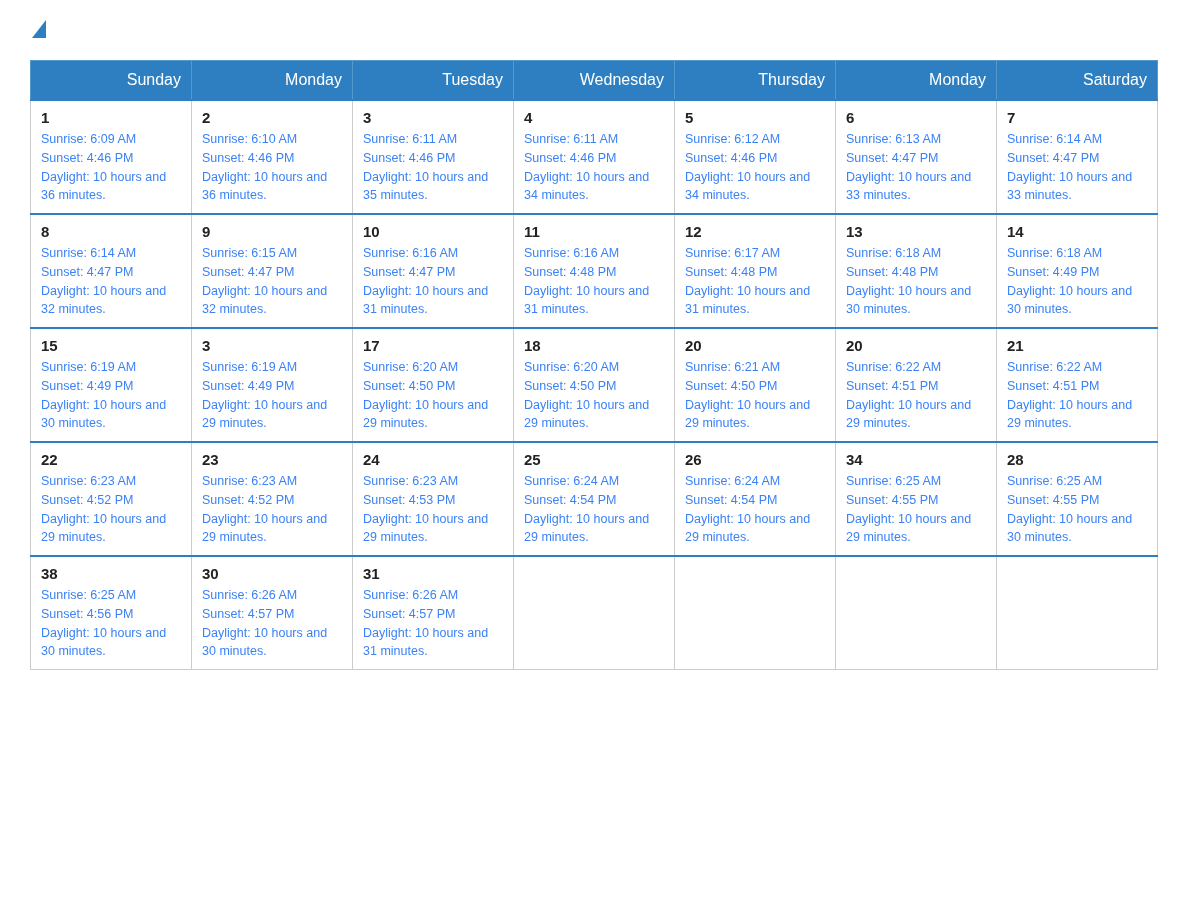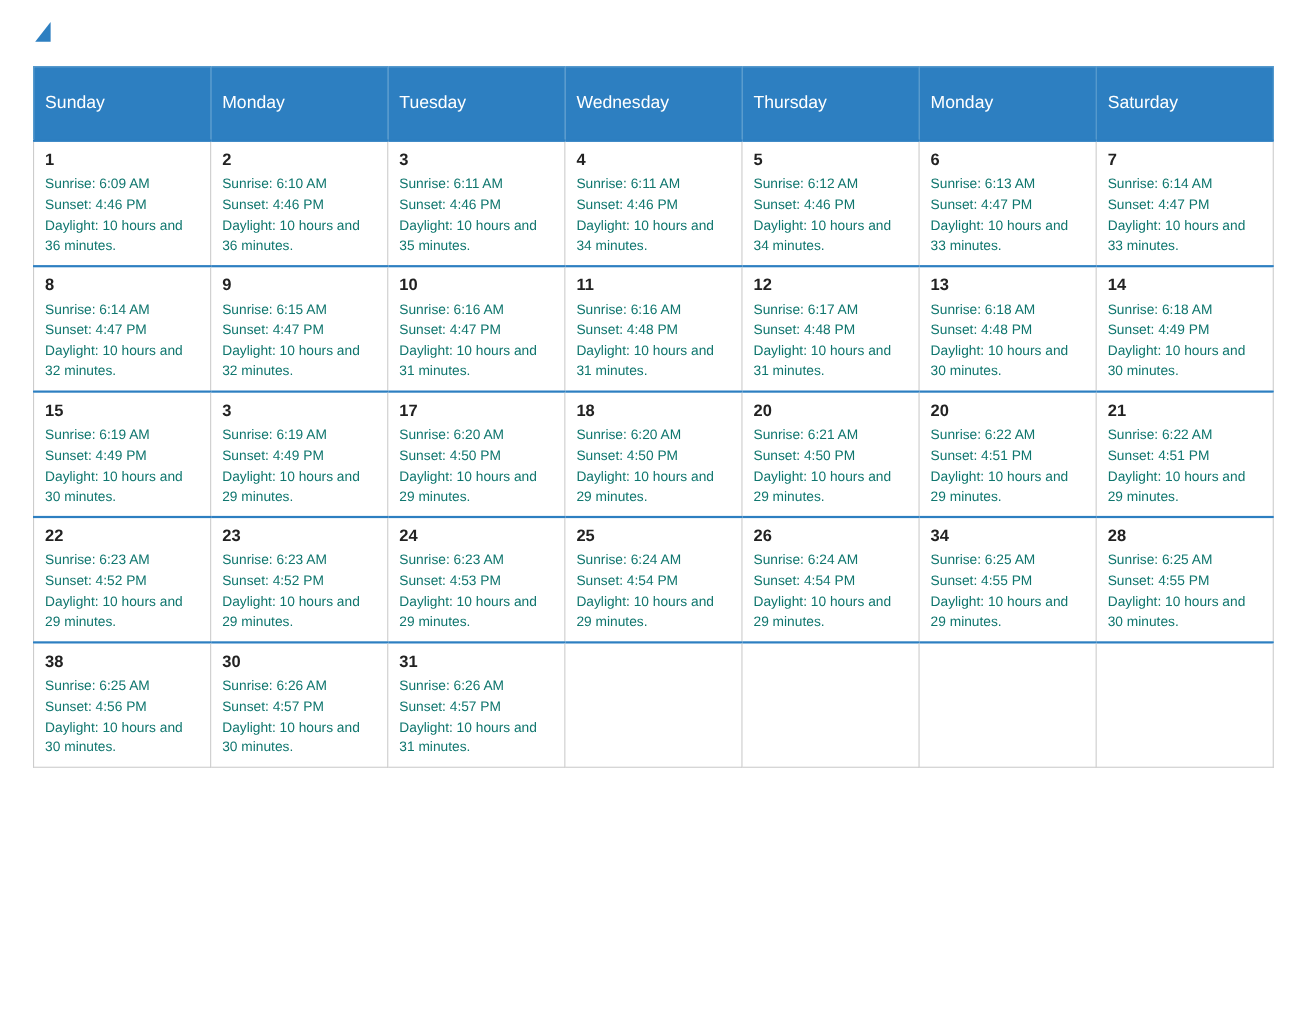--- a/index.html
+++ b/index.html
@@ -57,22 +57,22 @@
     .calendar {
       width: 100%;
       border-collapse: collapse;
       border: 1px solid #aaa;
     }
     .calendar th {
       background-color: #2d7fc1;
       color: #fff;
       font-size: 16px;
       font-weight: normal;
-      padding: 24px 10px;
-      text-align: left;
+      padding: 10px 10px;
+      text-align: right;
       border: 1px solid #5599cc;
     }
     .calendar td {
       vertical-align: top;
       padding: 8px 10px;
       border: 1px solid #ccc;
       width: 14.28%;
       min-height: 100px;
       font-size: 13px;
       color: #333;
@@ -81,21 +81,21 @@
     .day-number {
       font-size: 15px;
       font-weight: bold;
       color: #222;
       display: block;
       margin-bottom: 4px;
     }
     .day-info {
       font-size: 12.5px;
       line-height: 1.5;
-      color: #0f766e;
+      color: #3b82f6;
     }
     .calendar tr td {
       border-top: 2px solid #2d7fc1;
     }
     .calendar tbody tr td {
       border-top: 2px solid #2d7fc1;
     }
     .calendar tbody tr + tr td {
       border-top: 1px solid #ccc;
     }

